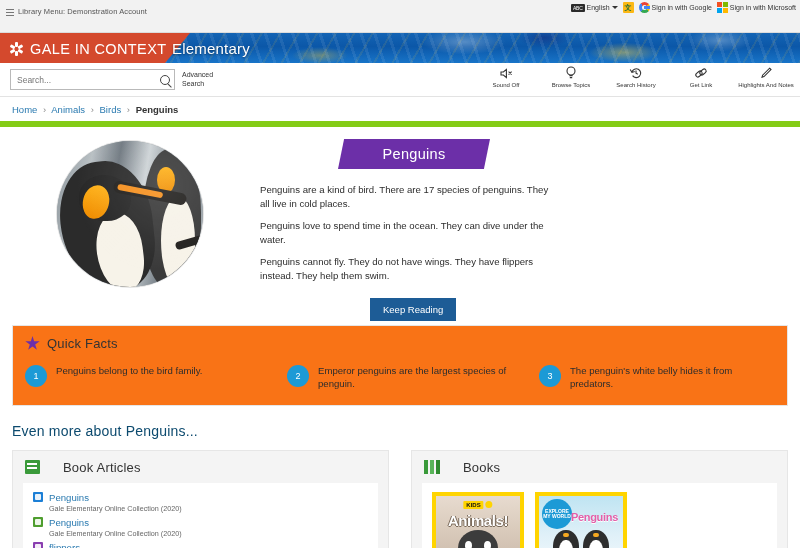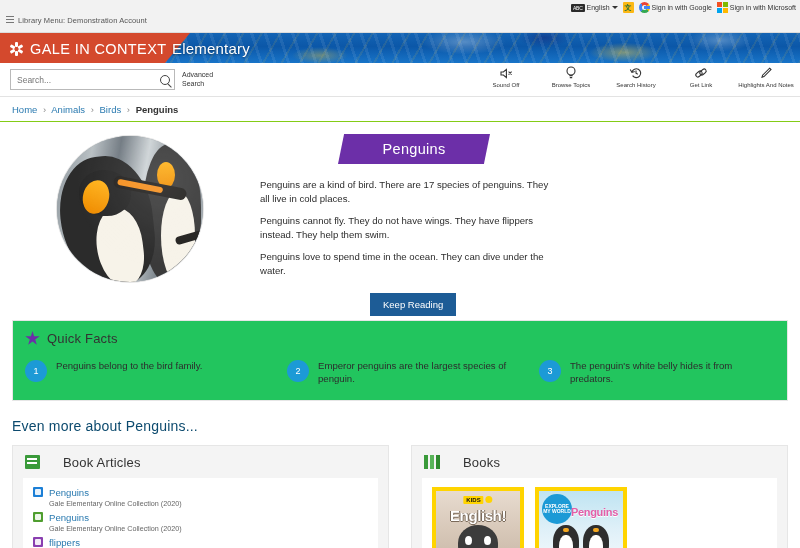--- a/index.html
+++ b/index.html
@@ -9,21 +9,21 @@
     background: #ffffff;
     overflow: hidden;
   }
 
   
   .library-bar {
     height: 15px;
     background: #f2f2f2;
     border-bottom: 1px solid #dcdcdc;
     display: flex;
-    align-items: flex-start;
+    align-items: flex-end;
     padding: 16px 6px;
     position: relative;
   }
   .lib-hamburger {
     width: 8px; height: 7px;
     display: flex; flex-direction: column; justify-content: space-between;
     margin-right: 4px;
   }
   .lib-hamburger i { display:block; height: 1px; background: #777; width: 100%; }
   .lib-text { font-size: 7.5px; color: #555; letter-spacing: .1px; }
@@ -146,21 +146,21 @@
     font-size: 7px; color: #333; line-height: 1.25; margin-left: 7px; cursor: pointer;
   }
   .tools { position: absolute; right: 8px; top: 3px; display: flex; gap: 13px; }
   .tool { display: flex; flex-direction: column; align-items: center; cursor: pointer; width: 52px; }
   .tool-ico { height: 14px; display: flex; align-items: center; justify-content: center; color: #333; }
   .tool-lbl { font-size: 6px; color: #333; margin-top: 2px; white-space: nowrap; }
 
   
   .crumbs {
     padding: 7px 0 6px 12px; font-size: 9.5px; color: #1a6496;
-    border-bottom: 1px solid #84cc16;
+    border-bottom: 6px solid #84cc16;
   }
   .crumbs a { color: #2a7ab0; text-decoration: none; cursor: pointer; }
   .crumbs .sep { color: #888; margin: 0 3px; }
   .crumbs .cur { color: #333; font-weight: bold; }
 
   
   .hero { display: flex; padding: 12px 0 0 0; position: relative; height: 192px; }
   .hero-img-wrap { width: 260px; display: flex; justify-content: center; padding-top: 2px; }
   .penguin-photo {
     width: 146px; height: 146px; border-radius: 50%; overflow: hidden;
@@ -219,21 +219,21 @@
     max-width: 300px;
   }
   .keep-reading {
     margin: 6px 0 0 110px; background: #1d5c96; color: #fff; border: none;
     font-size: 9.5px; padding: 6px 13px; cursor: pointer;
     font-family: "Liberation Sans", sans-serif;
   }
 
   
   .qf-panel {
-    margin: 6px 12px 0 12px; background: #22c55e; border: 1px solid #e6e6e6;
+    margin: 6px 12px 0 12px; background: #f97316; border: 1px solid #e6e6e6;
     padding: 10px 12px 14px 12px;
   }
   .qf-head { display: flex; align-items: center; gap: 7px; margin-bottom: 13px; }
   .star {
     width: 15px; height: 15px; background: #6c2fa8; flex: none;
     clip-path: polygon(50% 0%, 61% 35%, 98% 35%, 68% 57%, 79% 91%,
                        50% 70%, 21% 91%, 32% 57%, 2% 35%, 39% 35%);
   }
   .qf-title { font-size: 13px; color: #333; letter-spacing: .2px; }
   .qf-row { display: flex; gap: 0; }
@@ -504,22 +504,22 @@
       <div class="pg-beak"></div>
       <div class="pg-beak2"></div>
       <div class="pg-blur"></div>
     </div>
   </div>
   <div class="hero-text">
     <div class="title-banner">
       <span>Penguins</span>
     </div>
     <p class="hero-p">Penguins are a kind of bird. There are 17 species of penguins. They all live in cold places.</p>
+    <p class="hero-p">Penguins love to spend time in the ocean. They can dive under the water.</p>
     <p class="hero-p">Penguins cannot fly. They do not have wings. They have flippers instead. They help them swim.</p>
-    <p class="hero-p">Penguins love to spend time in the ocean. They can dive under the water.</p>
     <button class="keep-reading">Keep Reading</button>
   </div>
 </div>
 
 <div class="qf-panel">
   <div class="qf-head">
     <span class="star"></span>
     <span class="qf-title">Quick Facts</span>
   </div>
   <div class="qf-row">
@@ -581,21 +581,21 @@
       <span class="panel-title">Books</span>
     </div>
     <div class="panel-body">
       <div class="covers">
 
         <div class="cover cv1">
           <div class="nk">
             <b>KIDS</b>
               <u></u>
           </div>
-          <div class="ttl">English!</div>
+          <div class="ttl">Animals!</div>
           <div class="chick"></div>
         </div>
 
         <div class="cover cv2">
           <div class="badge">
             <span>EXPLORE MY WORLD</span>
           </div>
           <div class="ttl2">Penguins</div>
           <div class="p l">
               <i></i>

